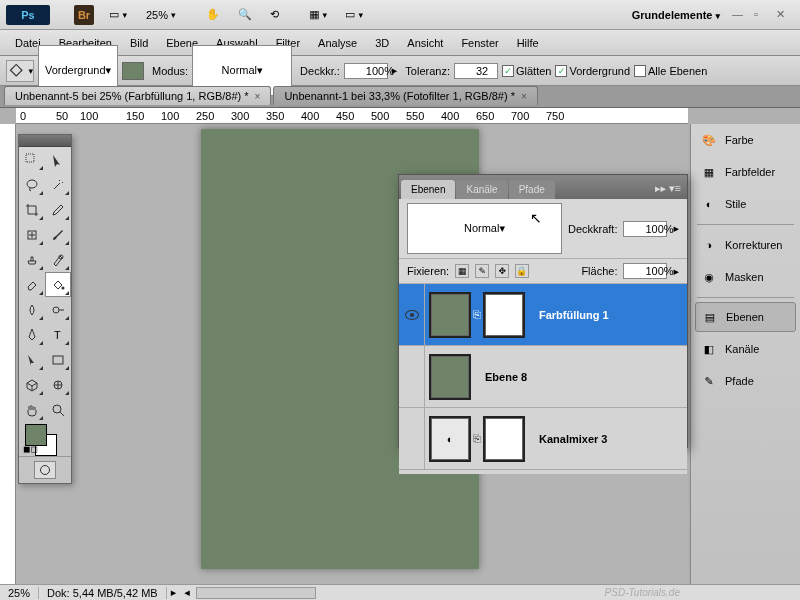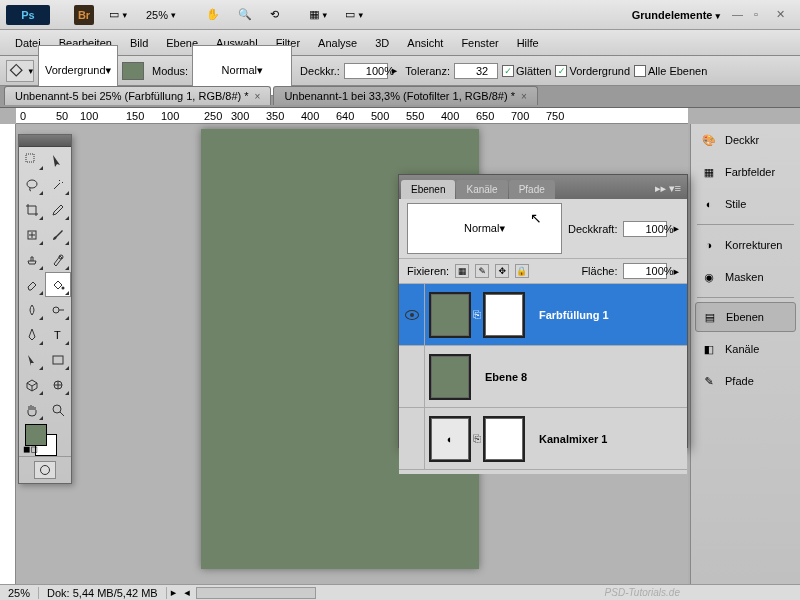--- a/index.html
+++ b/index.html
@@ -172,25 +172,25 @@
     </div>
 </div>
 
 <div class="workspace">
   <div class="ruler-h">
     <span style="left:4px">0</span>
     <span style="left:40px">50</span>
     <span style="left:64px">100</span>
     <span style="left:110px">150</span>
     <span style="left:145px">100</span>
-    <span style="left:188px">250</span>
+    <span style="left:180px">250</span>
     <span style="left:215px">300</span>
     <span style="left:250px">350</span>
     <span style="left:285px">400</span>
-    <span style="left:320px">640</span>
+    <span style="left:320px">450</span>
     <span style="left:355px">500</span>
     <span style="left:390px">550</span>
     <span style="left:425px">400</span>
     <span style="left:460px">650</span>
     <span style="left:495px">700</span>
     <span style="left:530px">750</span>
   </div>
   <div class="ruler-v"></div>
   <div class="canvas-area">
     <div class="canvas"></div>
@@ -345,21 +345,21 @@
     <div class="mode-btns">
       <div class="mode-btn" style="display:flex;align-items:center;justify-content:center">
           <span style="width:10px;height:10px;border:1px solid #333;border-radius:50%"></span>
         </div>
     </div>
   </div>
 
   <div class="right-dock">
     <div class="dock-item">
         <span class="dock-icon">🎨</span>
-        <span>Deckkr</span>
+        <span>Farbe</span>
       </div>
     <div class="dock-item">
         <span class="dock-icon">▦</span>
         <span>Farbfelder</span>
       </div>
     <div class="dock-item">
         <span class="dock-icon">◐</span>
         <span>Stile</span>
       </div>
     <div class="dock-sep"></div>
@@ -435,21 +435,21 @@
       </div>
       <div class="layer-name">Ebene 8</div>
     </div>
     <div class="layer-item">
       <div class="vis-col"></div>
       <div class="layer-thumbs">
         <div class="thumb icon">◐</div>
         <span class="link-ic">⎘</span>
         <div class="thumb"></div>
       </div>
-      <div class="layer-name">Kanalmixer 1</div>
+      <div class="layer-name">Kanalmixer 3</div>
     </div>
   </div>
 </div>
 
 <div class="cursor">↖</div>
 
 <div class="watermark">PSD-Tutorials.de</div>
 
 <div class="statusbar">
   <div class="status-seg">25%</div>

